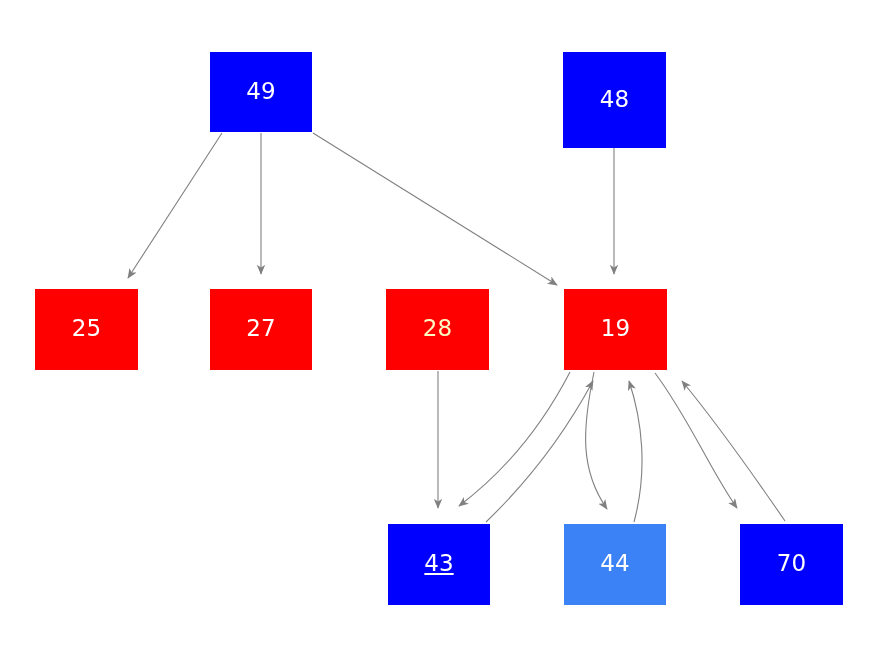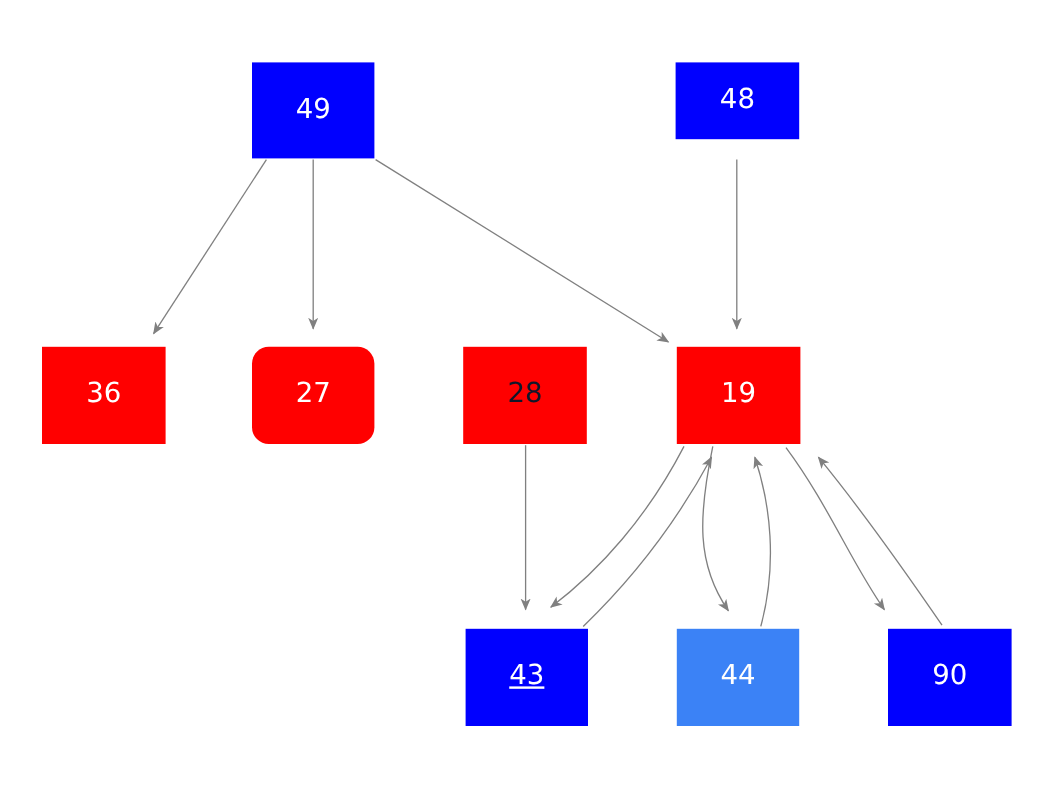--- a/index.html
+++ b/index.html
@@ -76,39 +76,39 @@
         <path d="M 634 522 C 648 470 642 420 629 381" class="edge-path" marker-end="url(#arrowhead)" stroke="#808080"></path>
         <path d="M 655 373 C 690 420 710 470 737 508" class="edge-path" marker-end="url(#arrowhead)" stroke="#808080"></path>
         <path d="M 785 521 C 750 470 710 415 682 381" class="edge-path" marker-end="url(#arrowhead)" stroke="#808080"></path>
       </g>
   </svg>
 
   <div id="nodes-group">
       <div class="graph-node" style="left: 210px; top: 52px; width: 102px; height: 80px; background: rgb(0, 0, 255); color: rgb(255, 255, 255);">
         <span class="node-label">49</span>
       </div>
-      <div class="graph-node" style="left: 563px; top: 52px; width: 103px; height: 64px; background: rgb(0, 0, 255); color: rgb(255, 255, 255);">
+      <div class="graph-node" style="left: 563px; top: 52px; width: 103px; height: 96px; background: rgb(0, 0, 255); color: rgb(255, 255, 255);">
         <span class="node-label">48</span>
       </div>
       <div class="graph-node" style="left: 35px; top: 289px; width: 103px; height: 81px; background: rgb(255, 0, 0); color: rgb(255, 255, 255);">
-        <span class="node-label">36</span>
+        <span class="node-label">25</span>
       </div>
-      <div class="graph-node" style="left: 210px; top: 289px; width: 102px; height: 81px; background: rgb(255, 0, 0); color: rgb(255, 255, 255); border-radius: 14px;">
+      <div class="graph-node" style="left: 210px; top: 289px; width: 102px; height: 81px; background: rgb(255, 0, 0); color: rgb(255, 255, 255);">
         <span class="node-label">27</span>
       </div>
-      <div class="graph-node" style="left: 386px; top: 289px; width: 103px; height: 81px; background: rgb(255, 0, 0); color: #0f172a;">
+      <div class="graph-node" style="left: 386px; top: 289px; width: 103px; height: 81px; background: rgb(255, 0, 0); color: #fef9c3;">
         <span class="node-label">28</span>
       </div>
       <div class="graph-node" style="left: 564px; top: 289px; width: 103px; height: 81px; background: rgb(255, 0, 0); color: rgb(255, 255, 255);">
         <span class="node-label">19</span>
       </div>
       <div class="graph-node" style="left: 388px; top: 524px; width: 102px; height: 81px; background: rgb(0, 0, 255); color: rgb(255, 255, 255); text-decoration: underline;">
         <span class="node-label">43</span>
       </div>
       <div class="graph-node" style="left: 564px; top: 524px; width: 102px; height: 81px; background: #3b82f6; color: rgb(255, 255, 255);">
         <span class="node-label">44</span>
       </div>
       <div class="graph-node" style="left: 740px; top: 524px; width: 103px; height: 81px; background: rgb(0, 0, 255); color: rgb(255, 255, 255);">
-        <span class="node-label">90</span>
+        <span class="node-label">70</span>
       </div>
     </div>
 
 </div>
 
 </body></html>

